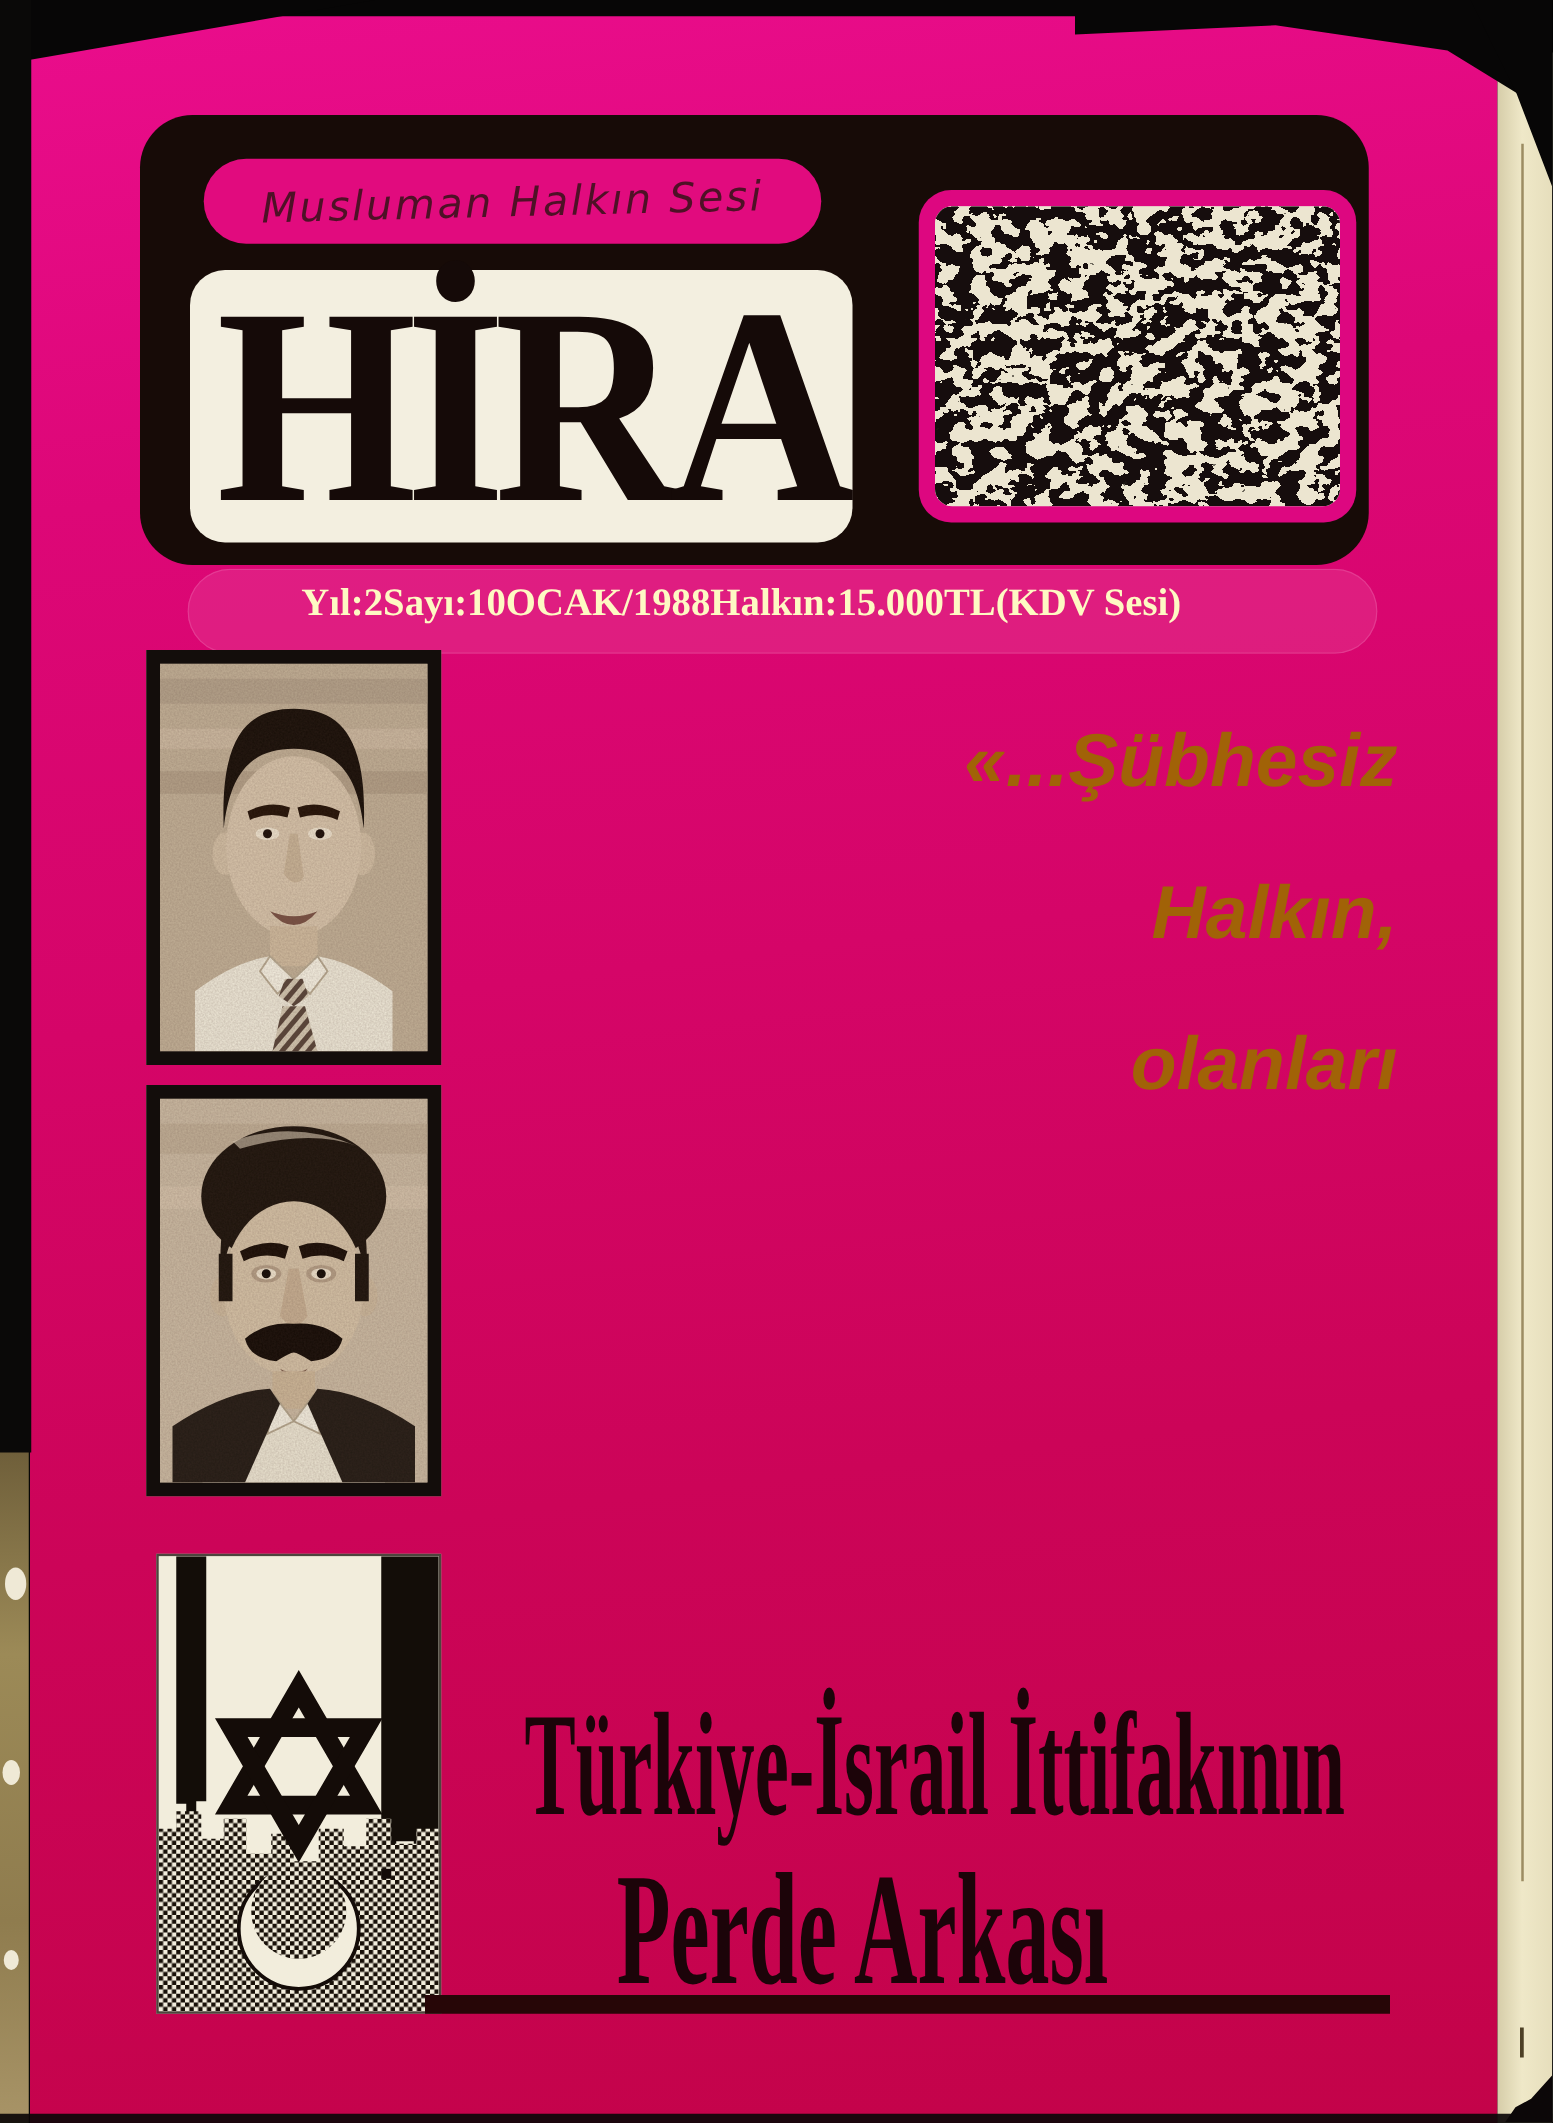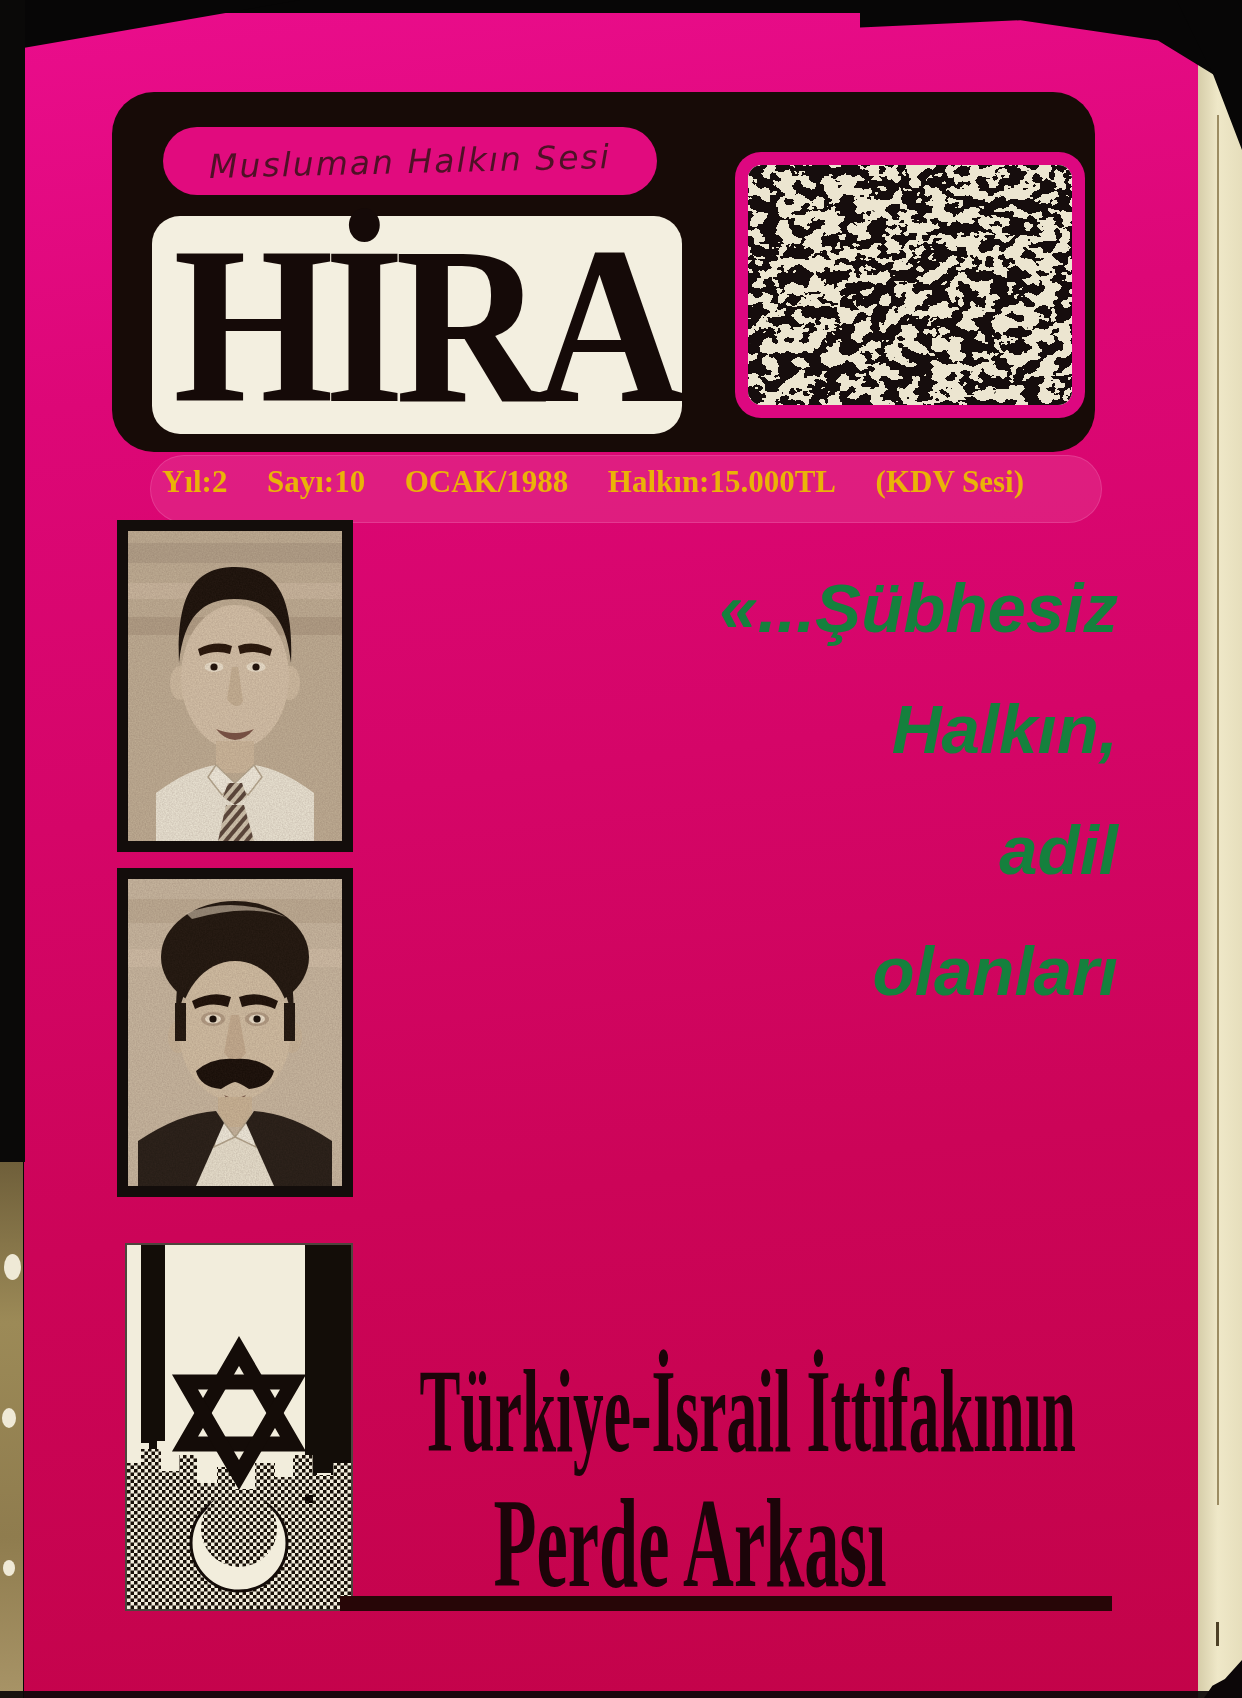--- a/index.html
+++ b/index.html
@@ -38,32 +38,32 @@
   .masthead-title{position:absolute;left:152px;top:216px;width:530px;height:218px;text-align:center;
         font-family:"Liberation Serif",serif;font-weight:bold;font-size:224px;line-height:218px;
         letter-spacing:-10px;color:#150a08;transform:scaleX(.92);transform-origin:50% 50%;}
   .crowd-frame{position:absolute;left:735px;top:152px;width:350px;height:266px;background:#dd0780;
         border-radius:26px;padding:13px;box-sizing:border-box;}
   .crowd-clip{width:324px;height:240px;border-radius:14px;overflow:hidden;background:#ece5d0;}
   
   .issue-pill{position:absolute;left:150px;top:455px;width:952px;height:68px;border-radius:34px;
         background:rgba(246,150,205,.16);box-shadow:inset 0 0 0 1px rgba(255,190,225,.18);}
   .issue-row{position:absolute;left:162px;top:462px;width:862px;display:flex;
-        justify-content:space-between;align-items:center;height:40px;
-        font-family:"Liberation Serif",serif;font-weight:bold;font-size:31px;color:#eab308;}
+        justify-content:center;align-items:center;height:40px;
+        font-family:"Liberation Serif",serif;font-weight:bold;font-size:31px;color:#fef9c3;}
   
   .photo{position:absolute;border:11px solid #130d0b;box-sizing:border-box;background:#c2b096;}
   .photo1{left:117px;top:520px;width:236px;height:332px;}
   .photo2{left:117px;top:868px;width:236px;height:329px;}
   .flag{position:absolute;left:125px;top:1243px;width:224px;height:364px;border:2px solid rgba(22,12,8,.75);
         box-sizing:content-box;background:#f2eddc;}
   
   .quote{position:absolute;left:300px;top:548px;width:818px;text-align:right;
         font-family:"Liberation Sans",sans-serif;font-weight:bold;font-style:italic;
-        font-size:69px;line-height:121px;color:#15803d;}
+        font-size:60px;line-height:121px;color:#a16207;}
   
   .headline1{position:absolute;left:170px;top:1352px;width:1040px;text-align:center;white-space:nowrap;
         font-family:"Liberation Serif",serif;font-weight:bold;font-size:118px;line-height:120px;
         color:#1c0409;transform:scaleX(.52);transform-origin:50% 50%;}
   .headline2{position:absolute;left:170px;top:1478px;width:1040px;text-align:center;white-space:nowrap;
         font-family:"Liberation Serif",serif;font-weight:bold;font-size:128px;line-height:130px;
         color:#1c0409;transform:scaleX(.55);transform-origin:50% 50%;}
   .underline-bar{position:absolute;left:340px;top:1596px;width:772px;height:15px;background:#270607;}
 </style>
 </head>
@@ -232,21 +232,20 @@
       <g>
         <circle cx="112" cy="298" r="48" fill="#f2eddc" stroke="#140c08" stroke-width="3"></circle>
         <circle cx="112" cy="284" r="38" fill="url(#chk)"></circle>
       </g>
     </svg>
   </div>
 
   <div class="quote">
     <div>«...Şübhesiz</div>
     <div>Halkın,</div>
-    <div>adil</div>
     <div>olanları</div>
   </div>
 
   <div class="headline1">Türkiye-İsrail İttifakının</div>
   <div class="headline2">Perde Arkası</div>
   <div class="underline-bar"></div>
 
 </div>
 
 </body></html>

